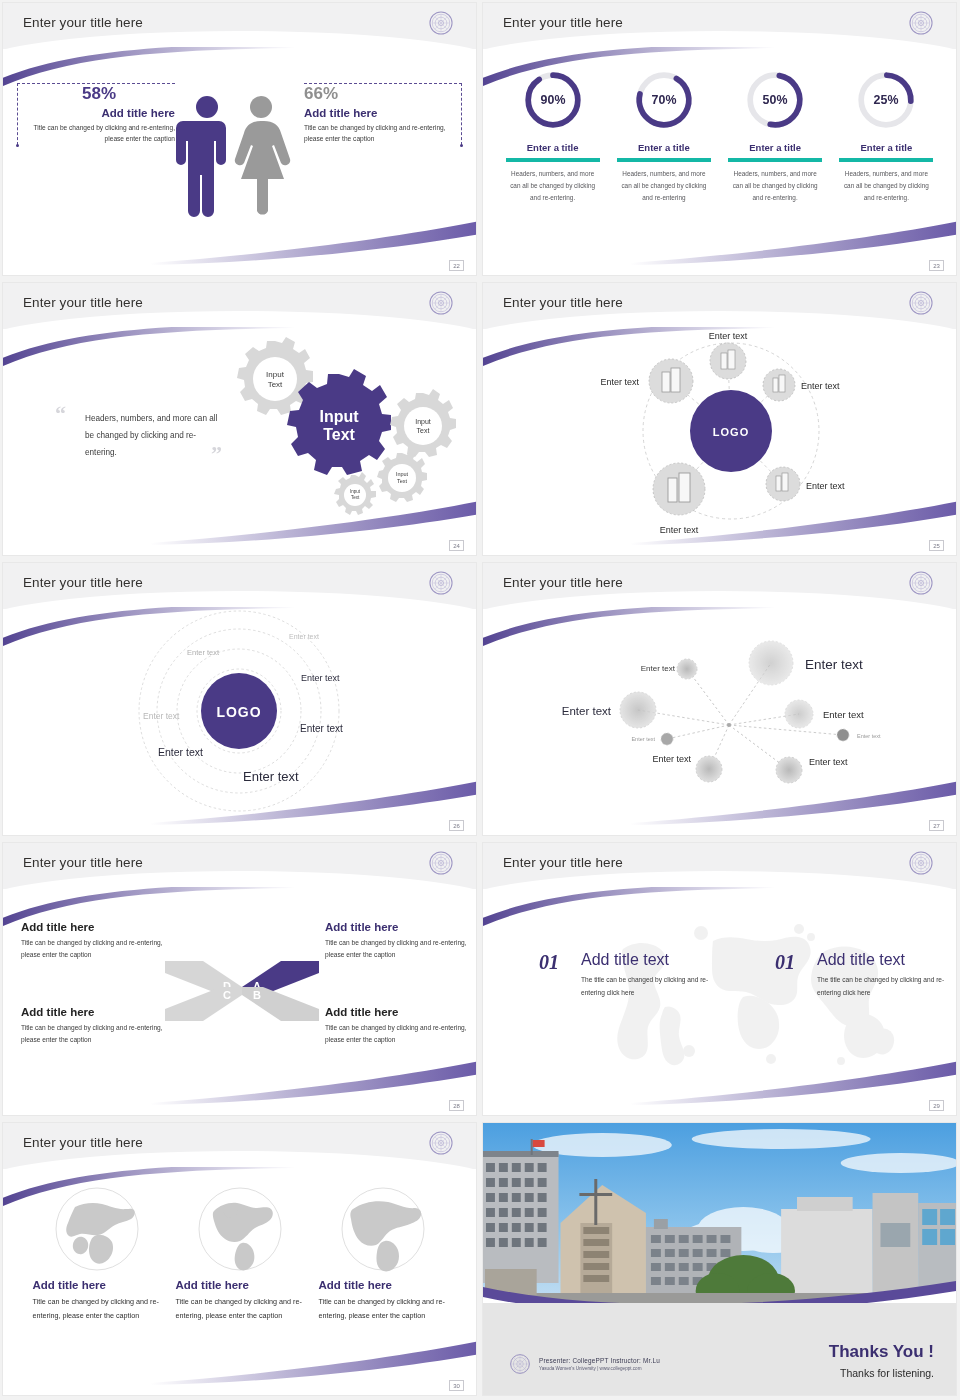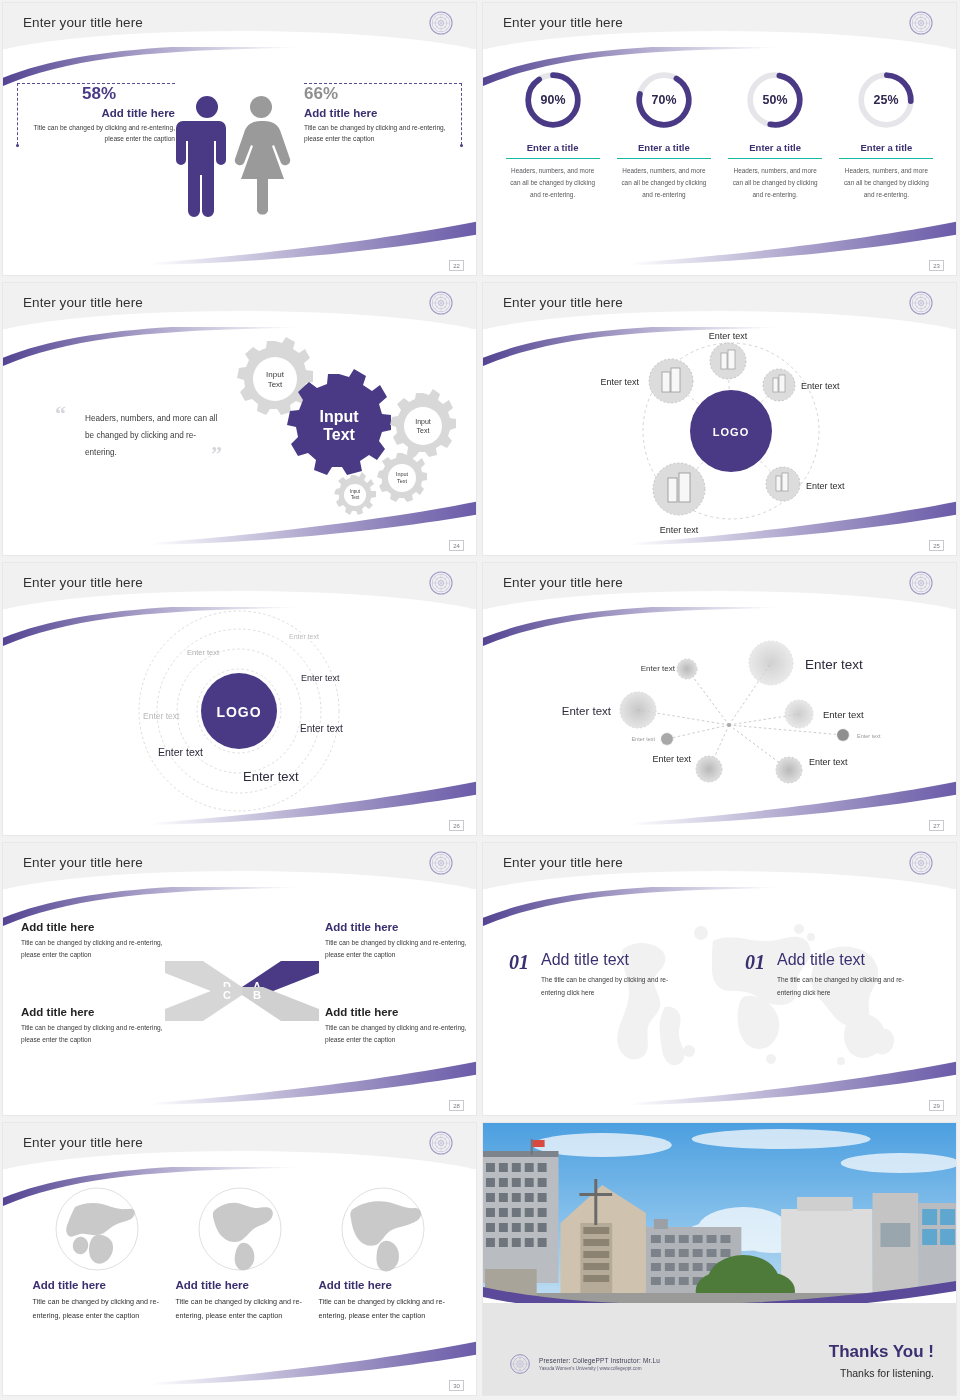--- a/index.html
+++ b/index.html
@@ -77,34 +77,34 @@
   .s1-col.l { left: 20px; text-align: right; }
   .s1-col.r { right: 20px; text-align: left; margin-left: 44px; }
   .s1-pct { font-size: 17px; font-weight: bold; line-height: 1.1; }
   .s1-h { font-size: 11.5px; font-weight: bold; color: #3b2f70; margin-top: 3px; }
   .s1-p { font-size: 6.6px; color: #3a3a3a; line-height: 1.75; margin-top: 3px; }
   .figs { position: absolute; left: 50%; transform: translateX(-50%); top: 18px; }
 
   
   .rings { position: absolute; left: 0; right: 0; top: 66px; display: flex; justify-content: space-around; padding: 0 14px; }
   .ring-col { width: 94px; text-align: center; }
-  .ring-title { font-size: 9.5px; font-weight: bold; color: #3b2f70; margin-top: 7px; padding-bottom: 5px; border-bottom: 1px solid #14b8a6; }
+  .ring-title { font-size: 9.5px; font-weight: bold; color: #3b2f70; margin-top: 7px; padding-bottom: 5px; border-bottom: 4px solid #14b8a6; }
   .ring-body { font-size: 6.4px; color: #58585c; line-height: 1.85; margin-top: 6px; }
 
   
   .quote-mark { position: absolute; font-size: 22px; color: #d6d6db; font-family: "Liberation Serif", serif; font-weight: bold; }
   .s3-text { position: absolute; left: 82px; top: 128px; width: 140px; font-size: 8.2px; color: #3c3c3c; line-height: 2.05; }
 
   
   .blk-h { font-size: 11.5px; font-weight: bold; color: #3b2f70; }
   .blk-h.dark { color: #242424; }
   .blk-p { font-size: 6.6px; color: #3a3a3a; line-height: 1.85; margin-top: 4px; }
 
   
-  .numblk { position: absolute; top: 108px; display: flex; gap: 12px; }
+  .numblk { position: absolute; top: 108px; display: flex; gap: 22px; margin-left: 30px; }
   .bignum { font-size: 20px; font-weight: bold; font-style: italic; color: #3b2f70; font-family: "Liberation Serif", serif; }
   .numh { font-size: 16px; font-weight: normal; color: #3b2f70; }
   .nump { font-size: 6.6px; color: #3a3a3a; line-height: 1.95; margin-top: 5px; width: 130px; }
 
   
   .globes { position: absolute; left: 0; right: 0; top: 62px; display: flex; justify-content: space-around; padding: 0 22px; }
   .globe-col { width: 128px; }
   .globe-h { font-size: 11.5px; font-weight: bold; color: #3b2f70; margin-top: 6px; }
   .globe-p { font-size: 7.2px; color: #2f2f2f; line-height: 1.95; margin-top: 4px; }
 

